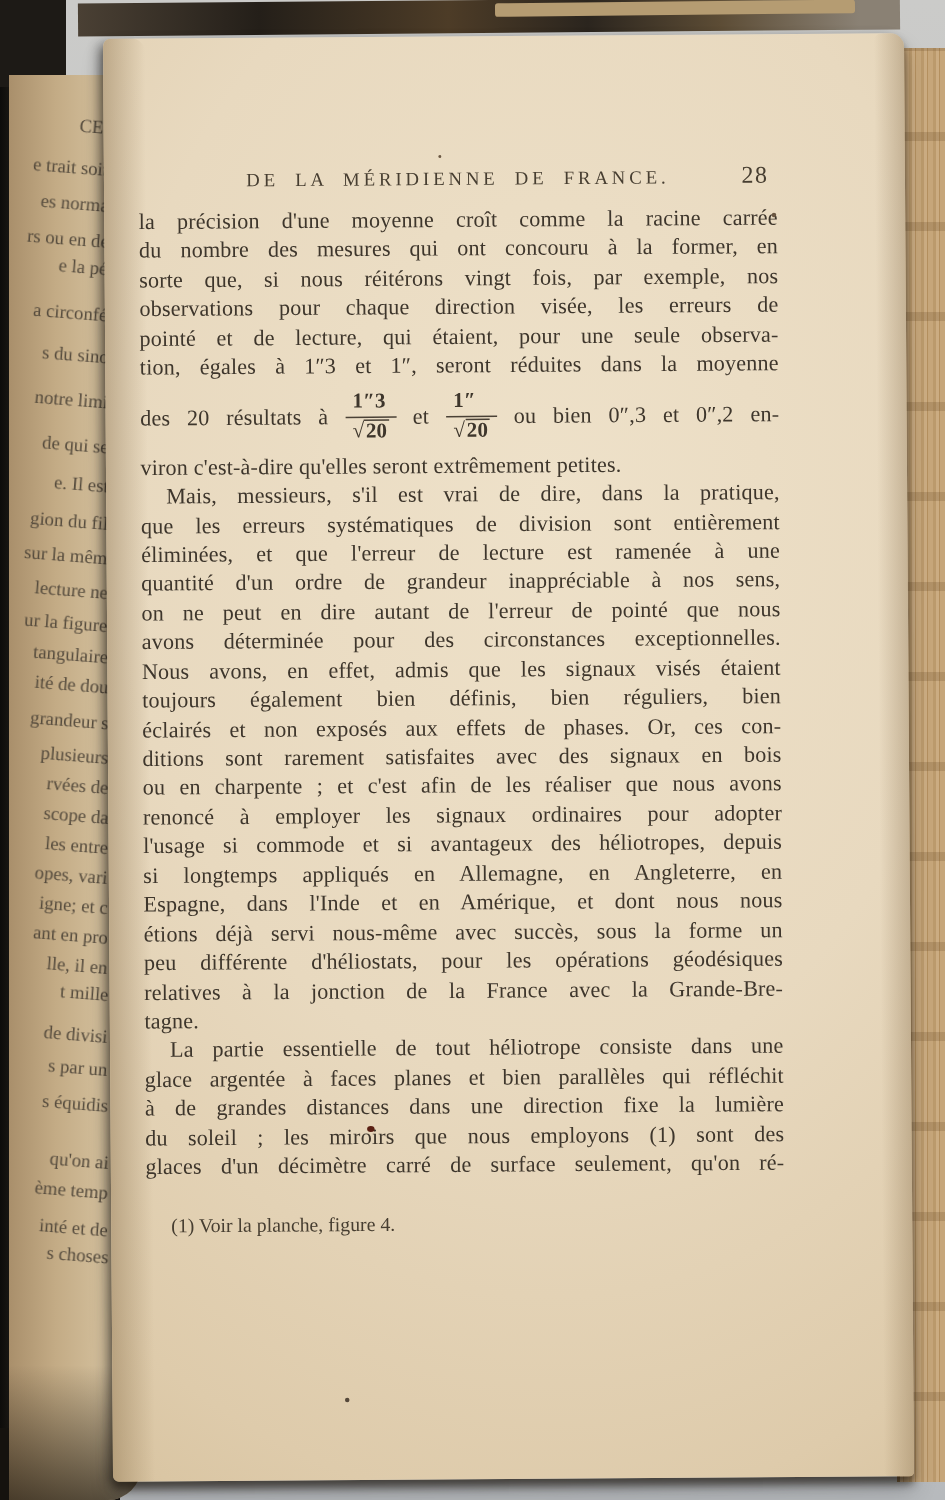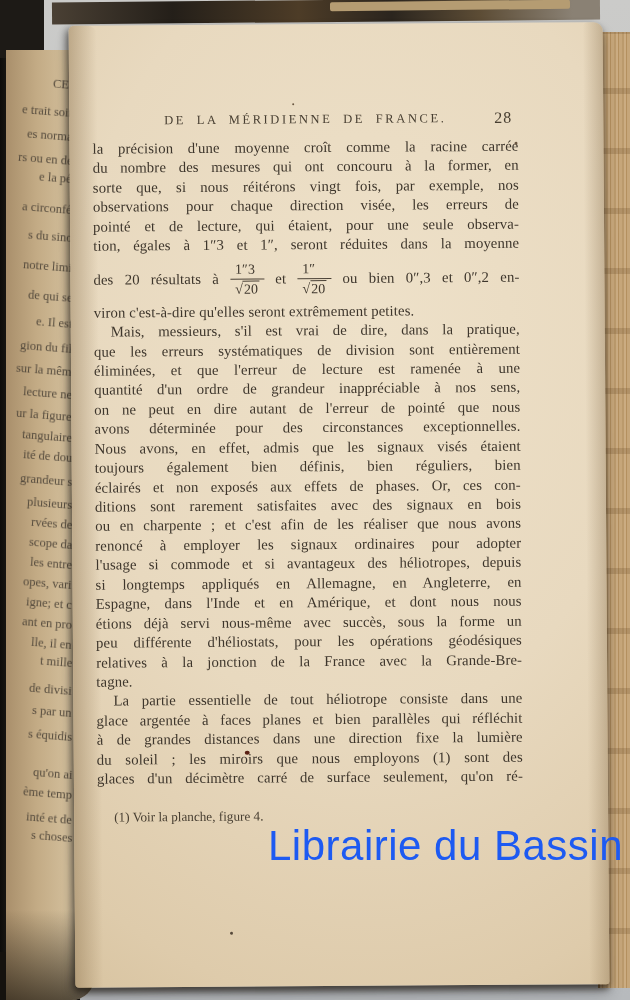--- a/index.html
+++ b/index.html
@@ -47,21 +47,21 @@
   .running-title{position:absolute;left:0;right:0;text-align:center;font-size:12.5px;
     letter-spacing:2.6px;word-spacing:5px;}
   .page-number{position:absolute;right:6px;top:-2px;font-size:16px;letter-spacing:1px;}
   
   .text-block{position:absolute;left:23px;top:114px;width:426px;color:#3e362c;
     font-size:14.8px;letter-spacing:.1px;}
   .line{height:19.45px;line-height:19.45px;text-align:justify;text-align-last:justify;overflow:visible;}
   .line.no-just{text-align-last:left;}
   .line.indent{text-indent:17px;}
   .formula-line{height:47px;line-height:47px;}
-  .frac{display:inline-block;vertical-align:middle;line-height:1.15;font-size:14px;text-align:center;}
+  .frac{display:inline-block;vertical-align:middle;line-height:1.15;font-size:14px;text-align:center;font-weight:bold;}
   .frac .num{display:block;padding:0 5px;}
   .frac .den{display:block;border-top:1.2px solid #4a4136;margin-top:1px;padding:1px 5px 0;}
   .rad-sign{display:inline-block;}
   .radicand{display:inline-block;border-top:1px solid #4a4136;padding:0 1px;}
   
   .footnote{position:absolute;left:40px;top:784px;font-size:13.2px;color:#473e31;}
   
   .watermark{position:absolute;left:268px;top:822px;font-family:"Liberation Sans",sans-serif;
     font-size:42px;letter-spacing:.5px;white-space:nowrap;color:#1d5af2;}
   
@@ -162,14 +162,13 @@
       </div>
 
     <div class="footnote">(1) Voir la planche, figure 4.</div>
 
     <div class="spot s1"></div>
     <div class="spot s2"></div>
     <div class="spot s3"></div>
     <div class="spot s4"></div>
   </div>
 
-  <div class="watermark" style="color: rgb(29, 90, 242);">Librairie du Bassin</div>
 </div>
 
 </body></html>

